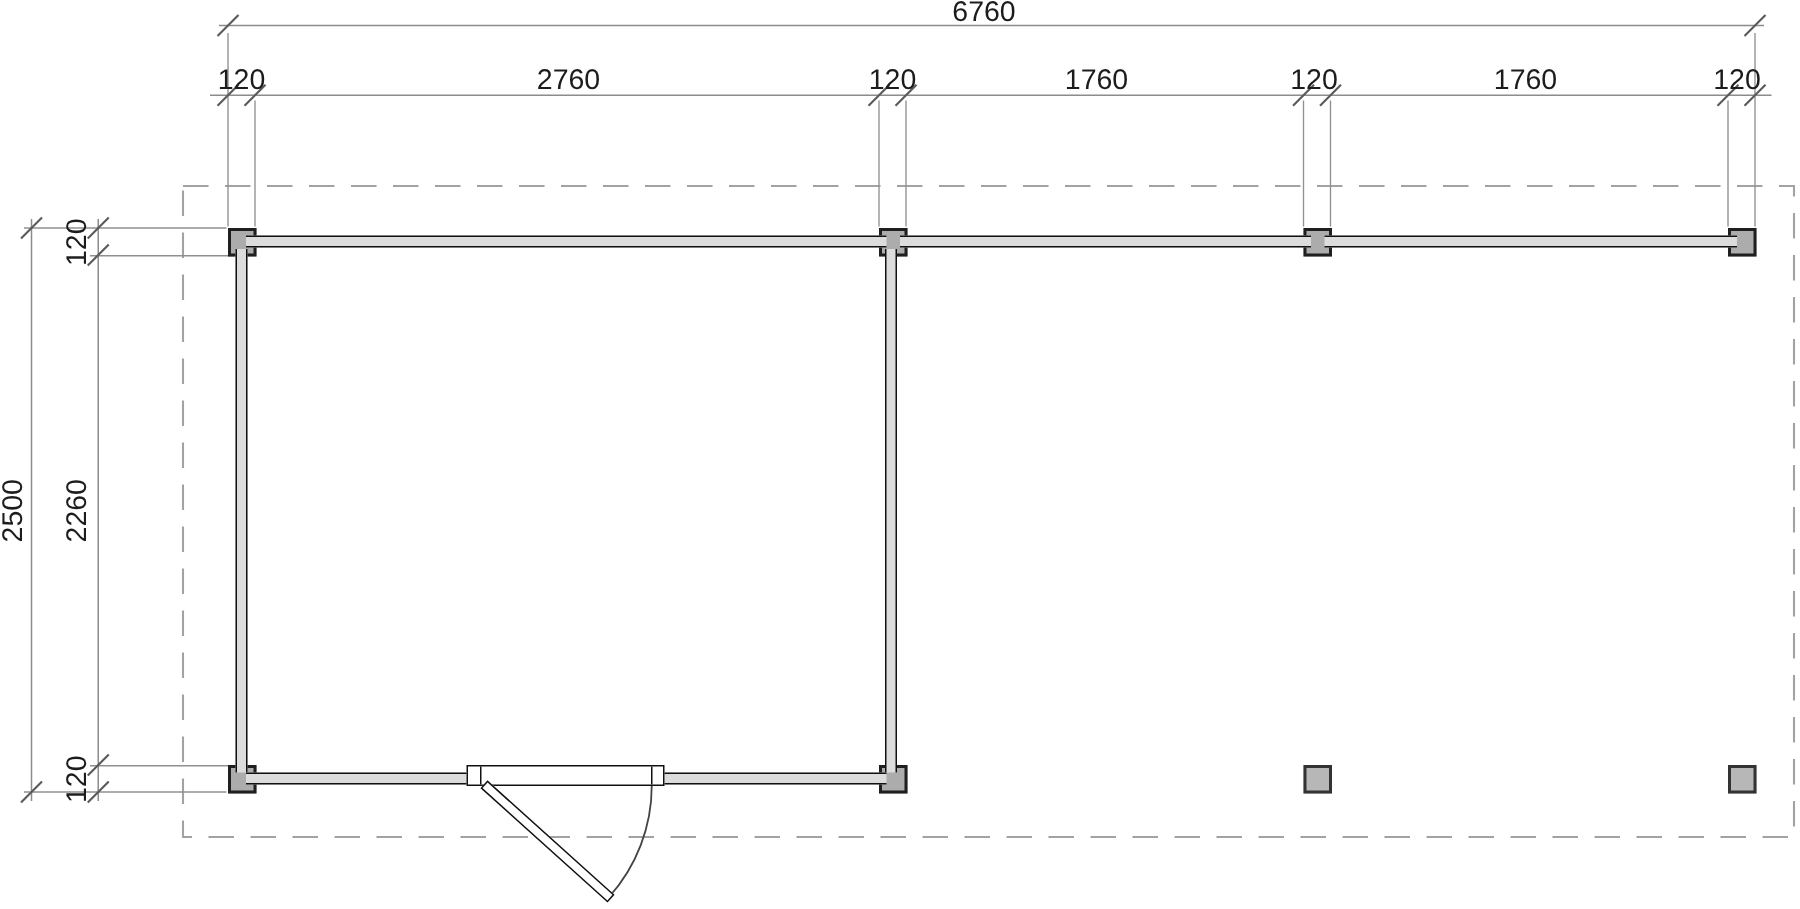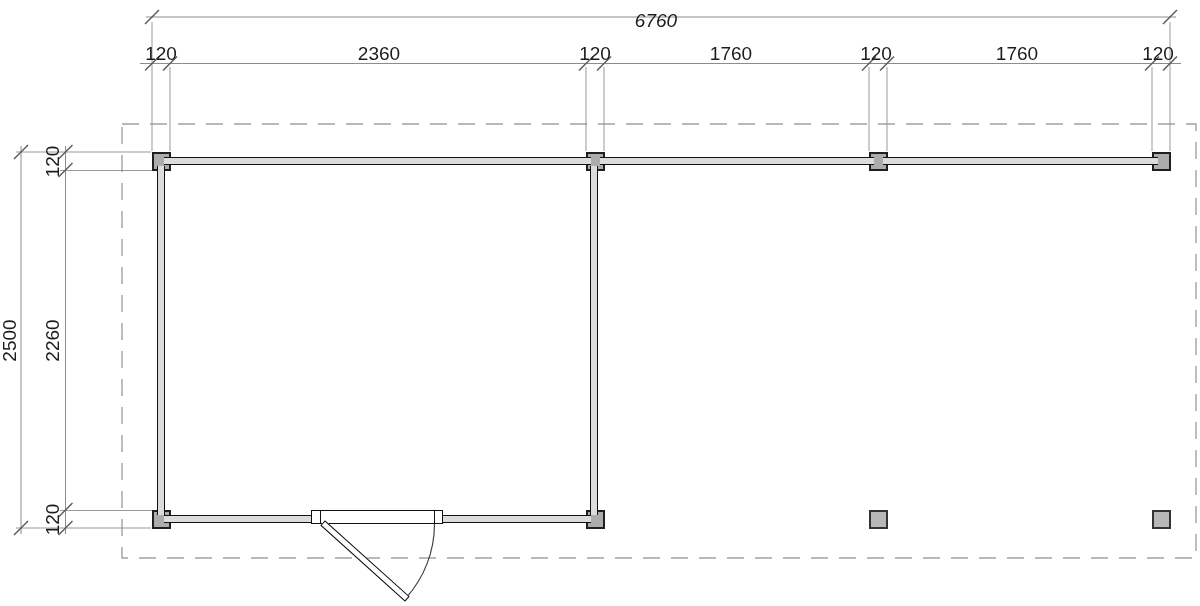--- a/index.html
+++ b/index.html
@@ -108,24 +108,24 @@
   <div class="wall-v" style="left:157px;top:166px;height:349px;"></div>
   <div class="wall-v" style="left:590px;top:166px;height:349px;"></div>
   <div class="wall-h" style="left:164px;top:515px;width:148px;"></div>
   <div class="wall-h" style="left:442px;top:515px;width:149px;"></div>
 
   <div class="door-opening"></div>
   <div class="door-jamb" style="left:320px;"></div>
   <div class="door-jamb" style="left:433.5px;"></div>
   <div class="door-leaf"></div>
 
-  <div class="lbl" style="left:621px;top:12px;font-style:italic;">6760</div>
+  <div class="lbl" style="left:621px;top:0px;">6760</div>
 
   <div class="lbl" style="left:126px;top:45px;">120</div>
-  <div class="lbl" style="left:344px;top:45px;">2360</div>
+  <div class="lbl" style="left:344px;top:45px;">2760</div>
   <div class="lbl" style="left:560px;top:45px;">120</div>
   <div class="lbl" style="left:696px;top:45px;">1760</div>
   <div class="lbl" style="left:841px;top:45px;">120</div>
   <div class="lbl" style="left:982px;top:45px;">1760</div>
   <div class="lbl" style="left:1123px;top:45px;">120</div>
 
   <div class="lbl v" style="left:-26px;top:332px;">2500</div>
   <div class="lbl v" style="left:17px;top:153px;">120</div>
   <div class="lbl v" style="left:17px;top:332px;">2260</div>
   <div class="lbl v" style="left:17px;top:511px;">120</div>

